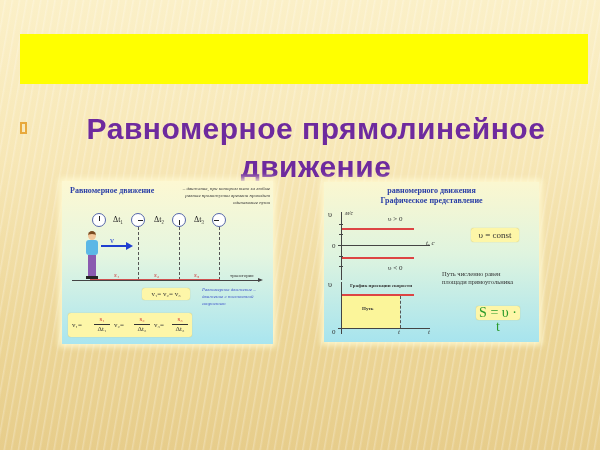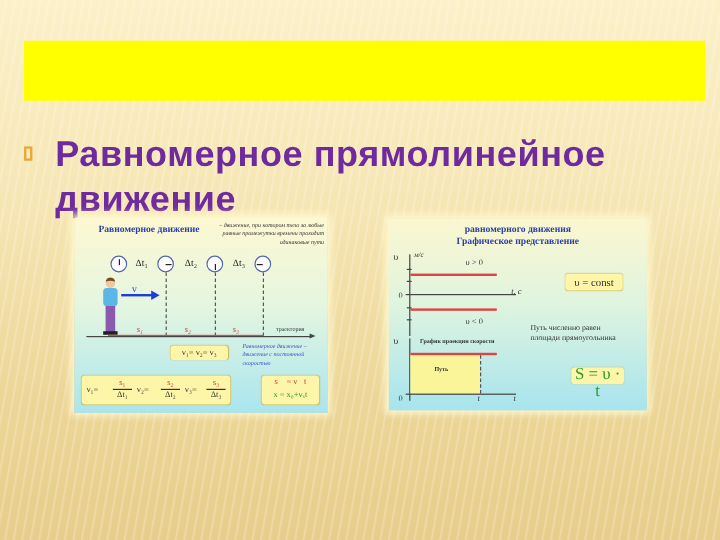--- a/index.html
+++ b/index.html
@@ -17,20 +17,21 @@
   }
   .bullet-row { position: absolute; left: 20px; top: 110px; width: 570px; }
   .bullet-icon {
     position: absolute; left: 0; top: 12px; width: 7px; height: 12px;
     border: 2px solid #e8a93c; box-sizing: border-box;
   }
   .heading {
     position: absolute; left: 26px; top: 0; width: 540px;
     font-size: 30px; font-weight: bold; color: #6e2a9e; line-height: 38px;
     letter-spacing: 0.5px;
+    text-align: center;
   }
   .panel {
     position: absolute; box-shadow: 0 0 6px 3px rgba(255,250,210,0.9);
     overflow: hidden;
   }
   .panel.left {
     left: 62px; top: 181px; width: 211px; height: 163px;
     background: linear-gradient(180deg, #fdf8d2 0%, #e5f6e0 45%, #a9e5ef 100%);
   }
   .panel.right {
@@ -68,21 +69,21 @@
 
 <div class="slide">
   <div class="title-bar"></div>
 
   <div class="bullet-row">
     <span class="bullet-icon"></span>
     <div class="heading">Равномерное  прямолинейное движение</div>
   </div>
 
   <div class="panel left">
-    <div class="p-title" style="left:20px;top:5px;font-size:8px;">Равномерное движение</div>
+    <div class="p-title" style="left:8px;top:5px;font-size:8px;">Равномерное движение</div>
     <div class="small-it" style="left:118px;top:4px;width:90px;text-align:right;">– движение, при котором тело за любые равные промежутки времени проходит одинаковые пути</div>
 
     <div class="clock" style="left:30px;top:32px;">
         <div class="hand" style="left:5.5px;top:2px;width:1px;height:5px;"></div>
       </div>
     <div class="clock" style="left:69px;top:32px;">
         <div class="hand" style="left:5.5px;top:5.5px;width:5px;height:1px;"></div>
       </div>
     <div class="clock" style="left:110px;top:32px;">
         <div class="hand" style="left:5.5px;top:5.5px;width:1px;height:5px;"></div>
@@ -123,24 +124,20 @@
       <div style="position:absolute;left:4px;top:8px;">v₁=</div>
       <div style="position:absolute;left:26px;top:2px;width:16px;" class="red">s₁</div>
       <div style="position:absolute;left:26px;top:11px;width:16px;border-top:1px solid #333;">Δt₁</div>
       <div style="position:absolute;left:46px;top:8px;">v₂=</div>
       <div style="position:absolute;left:66px;top:2px;width:16px;" class="red">s₂</div>
       <div style="position:absolute;left:66px;top:11px;width:16px;border-top:1px solid #333;">Δt₂</div>
       <div style="position:absolute;left:86px;top:8px;">v₃=</div>
       <div style="position:absolute;left:104px;top:2px;width:16px;" class="red">s₃</div>
       <div style="position:absolute;left:104px;top:11px;width:16px;border-top:1px solid #333;">Δt₃</div>
     </div>
-    <div class="box" style="left:156px;top:132px;width:48px;height:24px;font-size:7px;line-height:11px;">
-      <div class="red">s⃗ = v⃗t</div>
-      <div class="green">x = x₀+vₓt</div>
-    </div>
   </div>
 
   <div class="panel right">
     <div class="p-title" style="left:0;top:4px;width:215px;text-align:center;font-size:8px;line-height:10px;">
       <div>равномерного движения</div>
       <div>Графическое представление</div>
     </div>
 
     <div class="yaxis" style="left:17px;top:30px;height:68px;"></div>
     <div class="ytick" style="left:15px;top:42px;"></div>

